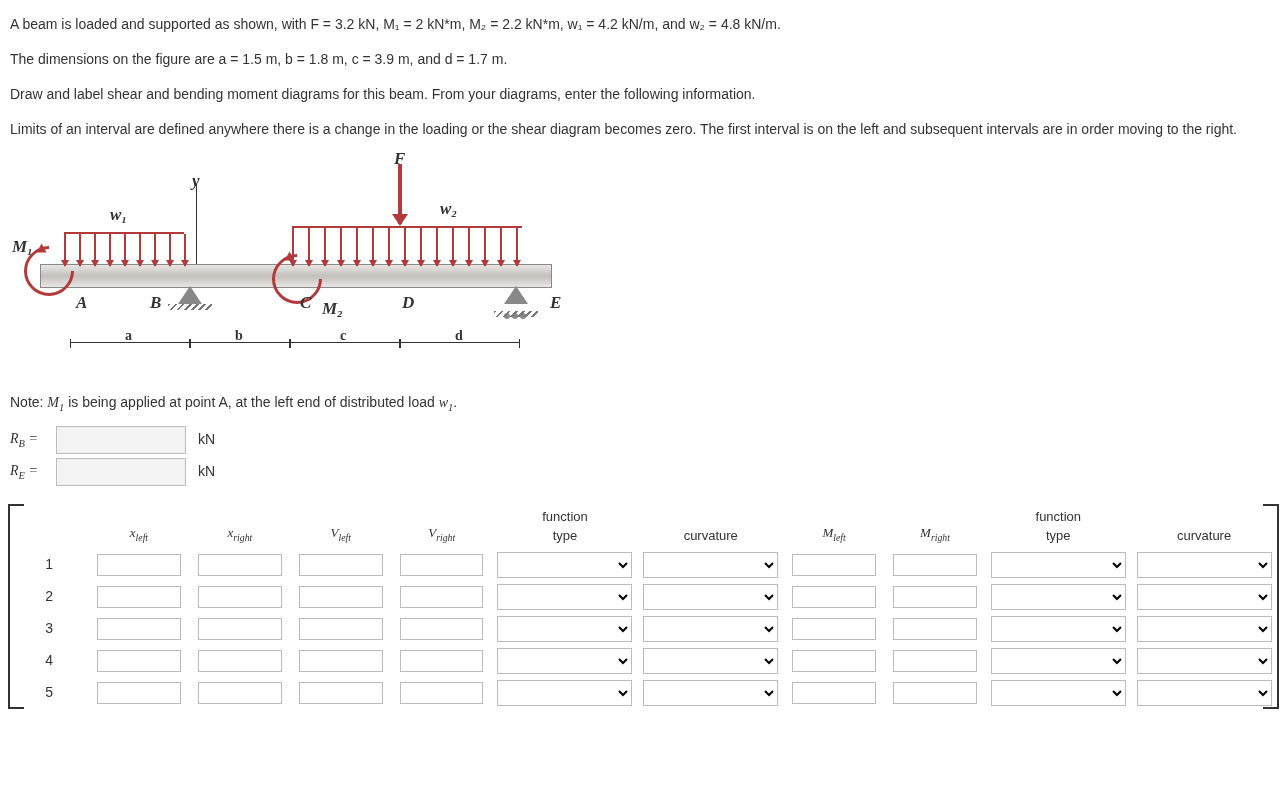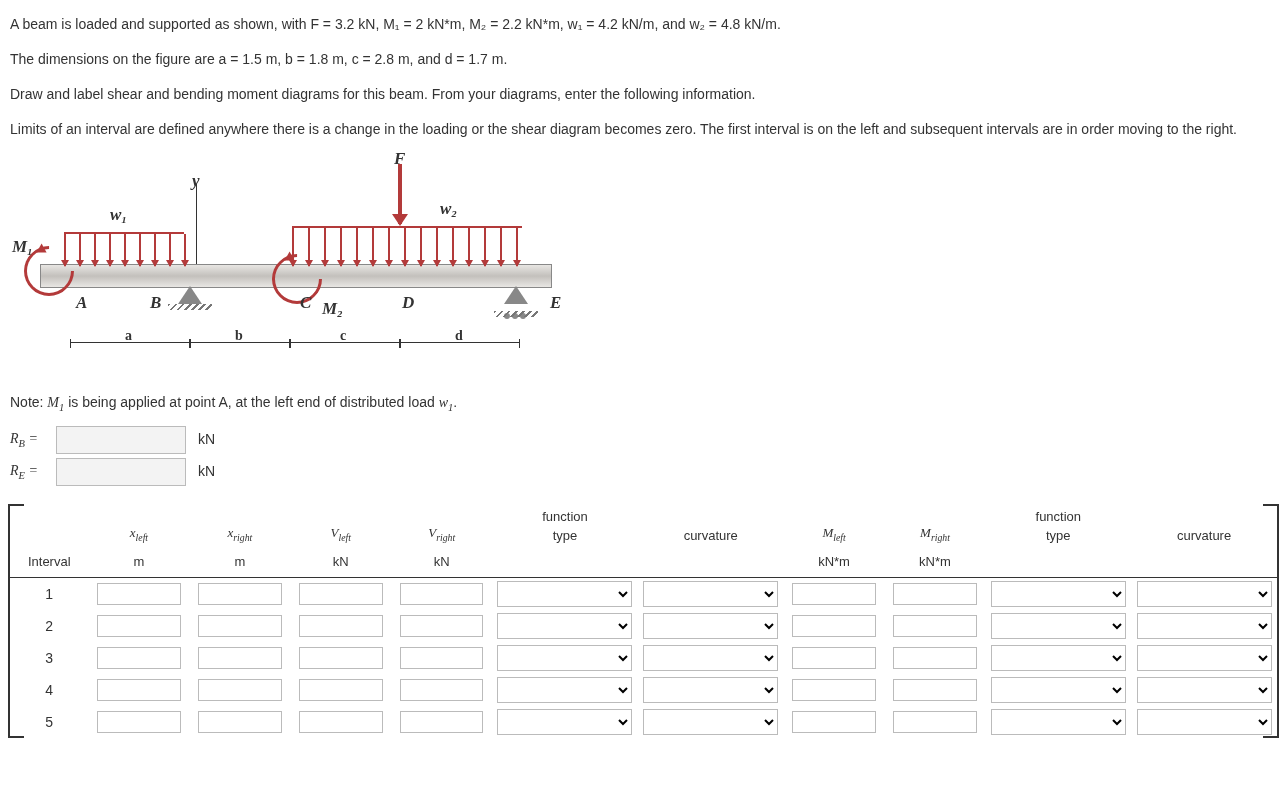--- a/index.html
+++ b/index.html
@@ -121,21 +121,21 @@
   .bracket-left,.bracket-right{
     position:absolute; top:0; bottom:0; width:14px; border:2px solid #333; 
   }
   .bracket-left{ left:-2px; border-right:none;}
   .bracket-right{ right:-2px; border-left:none;}
 </style>
 </head>
 <body>
 
 <p>A beam is loaded and supported as shown, with F = 3.2 kN, M₁ = 2 kN*m, M₂ = 2.2 kN*m, w₁ = 4.2 kN/m, and w₂ = 4.8 kN/m.</p>
-<p>The dimensions on the figure are a = 1.5 m, b = 1.8 m, c = 2.8 m, and d = 1.7 m.</p>
+<p>The dimensions on the figure are a = 1.5 m, b = 1.8 m, c = 3.9 m, and d = 1.7 m.</p>
 <p>Draw and label shear and bending moment diagrams for this beam. From your diagrams, enter the following information.</p>
 <p>Limits of an interval are defined anywhere there is a change in the loading or the shear diagram becomes zero. The first interval is on the left and subsequent intervals are in order moving to the right.</p>
 
 <div class="figure">
 
   <span class="flabel" style="left:182px; top:14px; font-style:italic;">y</span>
   <div style="position:absolute; left:186px; top:30px; width:1px; height:80px; background:#333;"></div>
   <div style="position:absolute; left:186px; top:120px; width:50px; height:1px; background:#333;"></div>
   <span class="flabel" style="left:240px; top:112px; font-style:italic;">x</span>
 
@@ -245,33 +245,20 @@
         <th class="colhdr"><span class="math-i">x</span><span class="sub">right</span></th>
         <th class="colhdr"><span class="math-i">V</span><span class="sub">left</span></th>
         <th class="colhdr"><span class="math-i">V</span><span class="sub">right</span></th>
         <th>function<br>type</th>
         <th>curvature</th>
         <th class="colhdr"><span class="math-i">M</span><span class="sub">left</span></th>
         <th class="colhdr"><span class="math-i">M</span><span class="sub">right</span></th>
         <th>function<br>type</th>
         <th>curvature</th>
       </tr>
-      <tr class="hdr2">
-        <th>Interval</th>
-        <th>m</th>
-        <th>m</th>
-        <th>kN</th>
-        <th>kN</th>
-        <th></th>
-          <th></th>
-        <th>kN*m</th>
-        <th>kN*m</th>
-        <th></th>
-          <th></th>
-      </tr>
     </thead>
     <tbody id="tbody">
         <tr>
           <td class="ivl">1</td>
           <td><input class="txt" type="text" style=""></td>
           <td><input class="txt" type="text" style=""></td>
           <td><input class="txt" type="text" style=""></td>
           <td><input class="txt" type="text" style=""></td>
           <td><select><option></option></select></td>
           <td><select><option></option></select></td>

